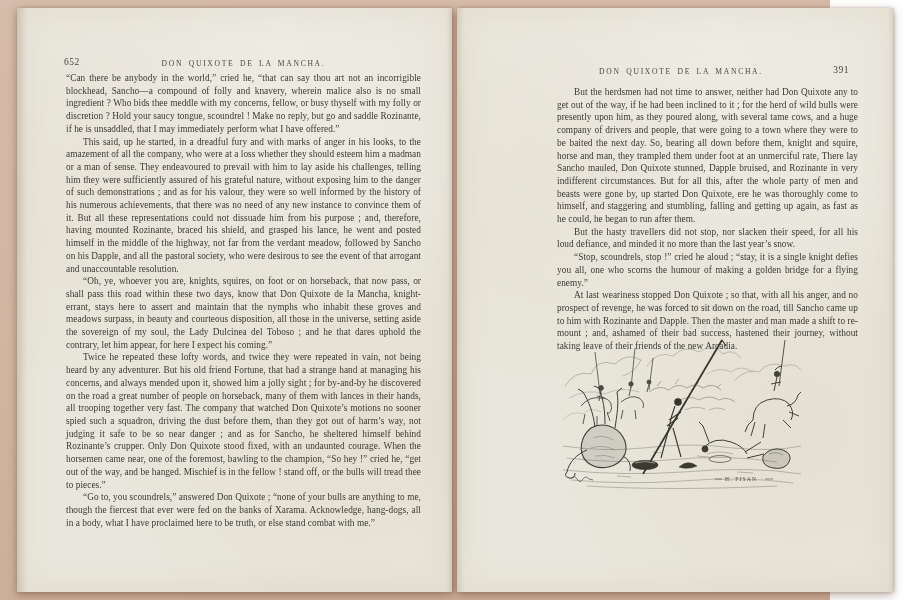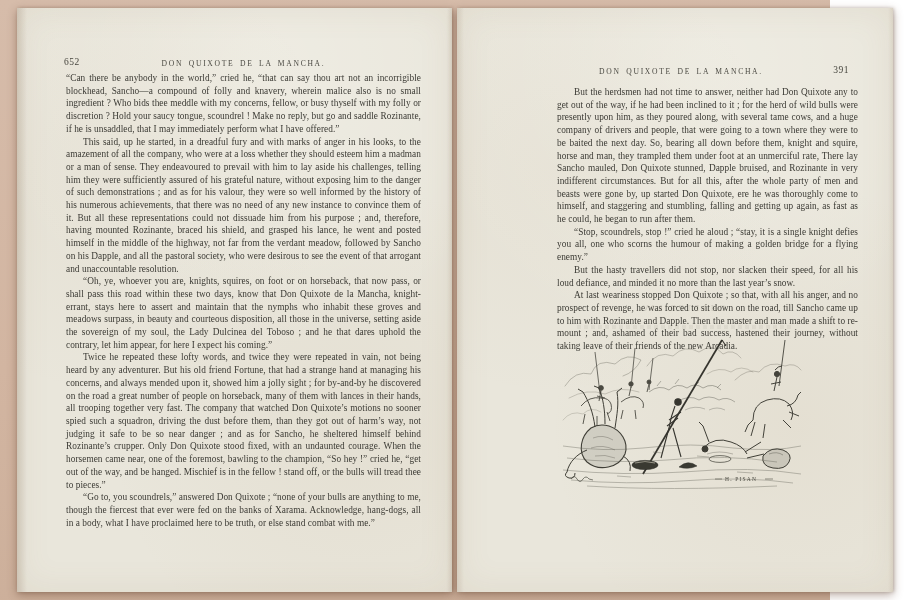--- a/index.html
+++ b/index.html
@@ -84,22 +84,22 @@
         <p>Twice he repeated these lofty words, and twice they were repeated in vain, not being heard by any adventurer.  But his old friend Fortune, that had a strange hand at managing his concerns, and always mended upon it, showed him a jolly sight&nbsp;; for by-and-by he discovered on the road a great number of people on horseback, many of them with lances in their hands, all trooping together very fast.  The company that watched Don Quixote’s motions no sooner spied such a squadron, driving the dust before them, than they got out of harm’s way, not judging it safe to be so near danger&nbsp;; and as for Sancho, he sheltered himself behind Rozinante’s crupper.  Only Don Quixote stood fixed, with an undaunted courage.  When the horsemen came near, one of the foremost, bawling to the champion, “So hey&nbsp;!” cried he, “get out of the way, and be hanged.  Mischief is in the fellow&nbsp;! stand off, or the bulls will tread thee to pieces.”</p>
         <p>“Go to, you scoundrels,” answered Don Quixote&nbsp;; “none of your bulls are anything to me, though the fiercest that ever were fed on the banks of Xarama.  Acknowledge, hang-dogs, all in a body, what I have proclaimed here to be truth, or else stand combat with me.”</p>
       </div>
   </div>
 
   <div class="page page--right">
     <div class="running-head running-head--right">DON QUIXOTE DE LA MANCHA.</div>
     <span class="folio folio--right">391</span>
     <div class="text-block text-block--right">
         <p>But the herdsmen had not time to answer, neither had Don Quixote any to get out of the way, if he had been inclined to it&nbsp;; for the herd of wild bulls were presently upon him, as they poured along, with several tame cows, and a huge company of drivers and people, that were going to a town where they were to be baited the next day.  So, bearing all down before them, knight and squire, horse and man, they trampled them under foot at an unmerciful rate, There lay Sancho mauled, Don Quixote stunned, Dapple bruised, and Rozinante in very indifferent circumstances.  But for all this, after the whole party of men and beasts were gone by, up started Don Quixote, ere he was thoroughly come to himself, and staggering and stumbling, falling and getting up again, as fast as he could, he began to run after them.</p>
+        <p>But the hasty travellers did not stop, nor slacken their speed, for all his loud defiance, and minded it no more than the last year’s snow.</p>
         <p>“Stop, scoundrels, stop&nbsp;!” cried he aloud&nbsp;; “stay, it is a single knight defies you all, one who scorns the humour of making a golden bridge for a flying enemy.”</p>
-        <p>But the hasty travellers did not stop, nor slacken their speed, for all his loud defiance, and minded it no more than the last year’s snow.</p>
         <p>At last weariness stopped Don Quixote&nbsp;; so that, with all his anger, and no prospect of revenge, he was forced to sit down on the road, till Sancho came up to him with Rozinante and Dapple.  Then the master and man made a shift to re-mount&nbsp;; and, ashamed of their bad success, hastened their journey, without taking leave of their friends of the new Arcadia.</p>
       </div>
 
     <div class="show-through">CHAPTER LIV.</div>
     <div class="show-through-smudge"></div>
 
     <div class="engraving">
       <svg viewBox="0 0 250 170" xmlns="http://www.w3.org/2000/svg">
 
         <g stroke="#5d5c51" fill="none" stroke-width="0.8" stroke-linecap="round">

